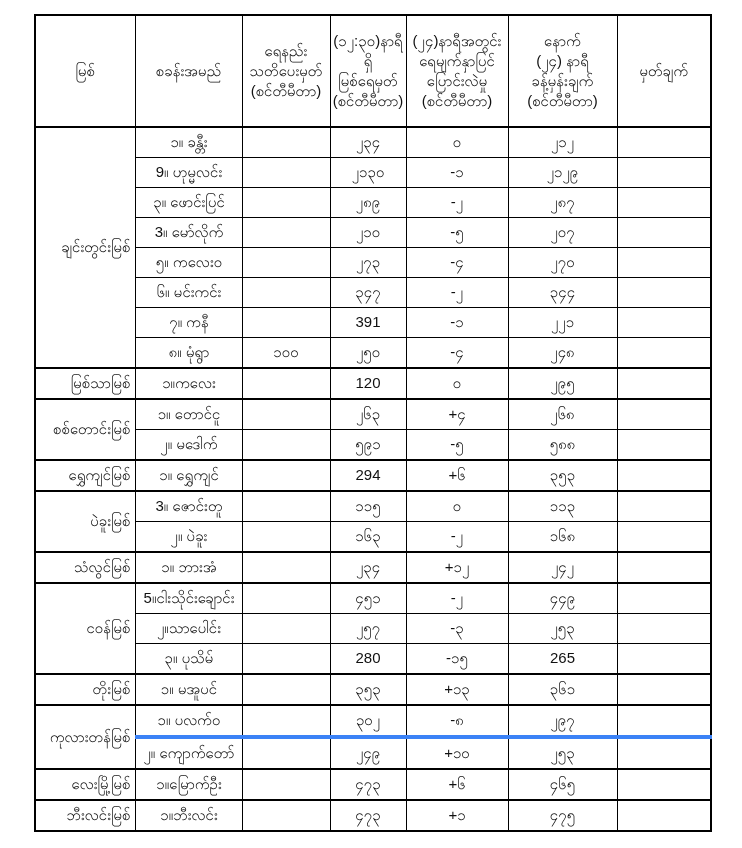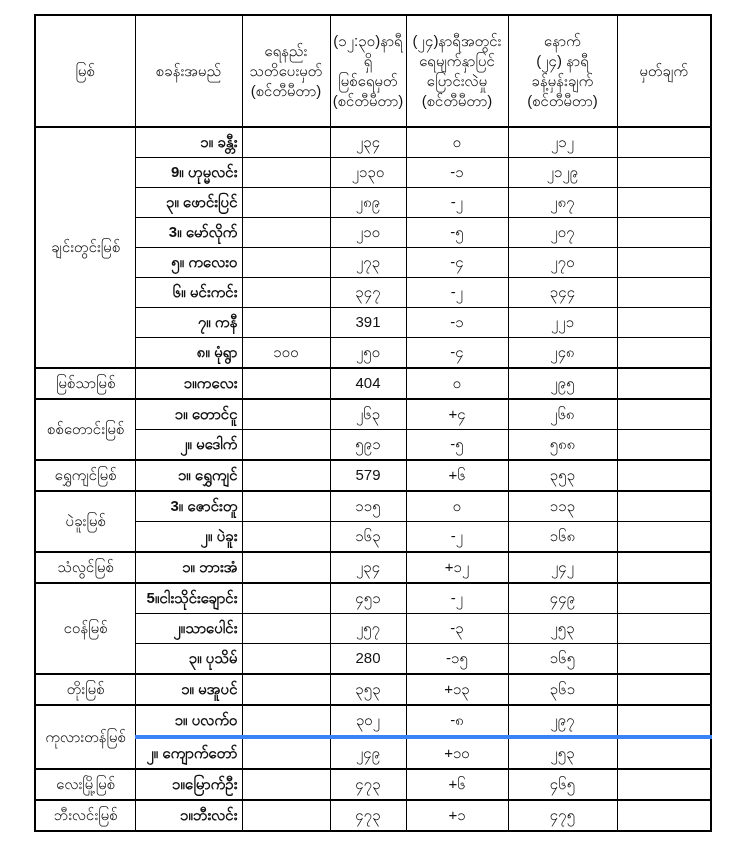--- a/index.html
+++ b/index.html
@@ -49,29 +49,28 @@
   }
   .col-river   { width: 100px; }
   .col-station { width: 107px; }
   .col-warning { width: 88px;  }
   .col-level   { width: 76px;  }
   .col-change  { width: 102px; }
   .col-forecast{ width: 109px; }
   .col-remark  { width: 94px;  }
 
   td.river-cell {
+    text-align: right;
+    padding-left: 5px;
+    white-space: nowrap;
+  }
+  td.station-cell {
     text-align: center;
     padding-left: 5px;
     white-space: nowrap;
-  }
-  td.station-cell {
-    text-align: right;
-    padding-left: 5px;
-    white-space: nowrap;
-    font-weight: bold;
   }
   td.num-cell {
     text-align: center;
     white-space: nowrap;
   }
   tr.group-start > td {
     border-top: 2px solid #000000;
   }
   td.thick-top {
     border-top: 4px solid #3b82f6;
@@ -175,21 +174,21 @@
           <td class="num-cell">၁၀၀</td>
           <td class="num-cell">၂၅၀</td>
           <td class="num-cell">-၄</td>
           <td class="num-cell">၂၄၈</td>
           <td class="num-cell"></td>
         </tr>
         <tr class="group-start">
           <td class="river-cell" rowspan="1">မြစ်သာမြစ်</td>
           <td class="station-cell">၁။ကလေး</td>
           <td class="num-cell"></td>
-          <td class="num-cell">404</td>
+          <td class="num-cell">120</td>
           <td class="num-cell">၀</td>
           <td class="num-cell">၂၉၅</td>
           <td class="num-cell"></td>
         </tr>
         <tr class="group-start">
           <td class="river-cell" rowspan="2">စစ်တောင်းမြစ်</td>
           <td class="station-cell">၁။ တောင်ငူ</td>
           <td class="num-cell"></td>
           <td class="num-cell">၂၆၃</td>
           <td class="num-cell">+၄</td>
@@ -201,21 +200,21 @@
           <td class="num-cell"></td>
           <td class="num-cell">၅၉၁</td>
           <td class="num-cell">-၅</td>
           <td class="num-cell">၅၈၈</td>
           <td class="num-cell"></td>
         </tr>
         <tr class="group-start">
           <td class="river-cell" rowspan="1">ရွှေကျင်မြစ်</td>
           <td class="station-cell">၁။ ရွှေကျင်</td>
           <td class="num-cell"></td>
-          <td class="num-cell">579</td>
+          <td class="num-cell">294</td>
           <td class="num-cell">+၆</td>
           <td class="num-cell">၃၅၃</td>
           <td class="num-cell"></td>
         </tr>
         <tr class="group-start">
           <td class="river-cell" rowspan="2">ပဲခူးမြစ်</td>
           <td class="station-cell">3။ ဇောင်းတူ</td>
           <td class="num-cell"></td>
           <td class="num-cell">၁၁၅</td>
           <td class="num-cell">၀</td>
@@ -254,21 +253,21 @@
           <td class="num-cell">၂၅၇</td>
           <td class="num-cell">-၃</td>
           <td class="num-cell">၂၅၃</td>
           <td class="num-cell"></td>
         </tr>
         <tr>
           <td class="station-cell">၃။ ပုသိမ်</td>
           <td class="num-cell"></td>
           <td class="num-cell">280</td>
           <td class="num-cell">-၁၅</td>
-          <td class="num-cell">၁၆၅</td>
+          <td class="num-cell">265</td>
           <td class="num-cell"></td>
         </tr>
         <tr class="group-start">
           <td class="river-cell" rowspan="1">တိုးမြစ်</td>
           <td class="station-cell">၁။ မအူပင်</td>
           <td class="num-cell"></td>
           <td class="num-cell">၃၅၃</td>
           <td class="num-cell">+၁၃</td>
           <td class="num-cell">၃၆၁</td>
           <td class="num-cell"></td>

